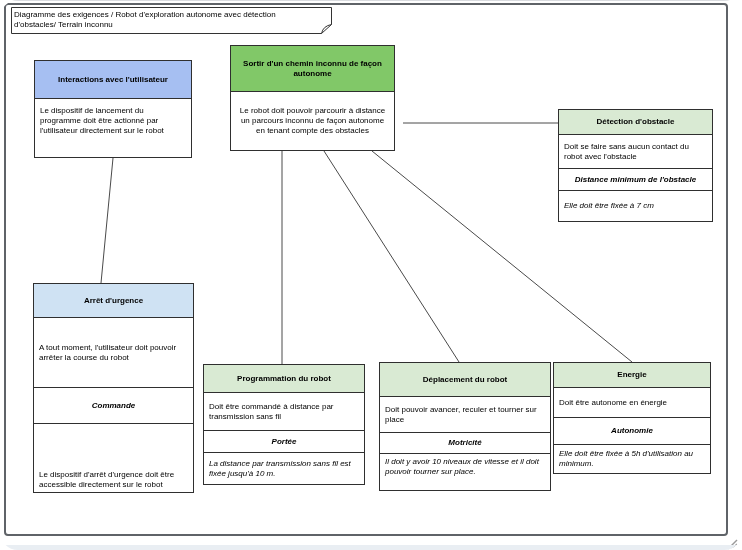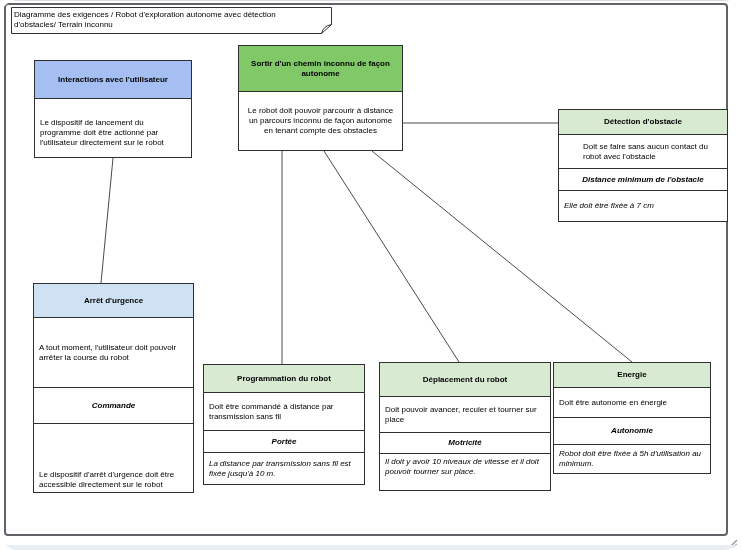--- a/index.html
+++ b/index.html
@@ -67,39 +67,39 @@
       <path d="M0.5,0.5 H320.5 V17.5 L310.5,26.5 H0.5 Z" fill="#ffffff" stroke="#333333"></path>
       <path d="M320.5,17.5 Q312,19 310.5,26.5" fill="none" stroke="#333333"></path>
     </svg>
     <div class="note-text">Diagramme des exigences / Robot d'exploration autonome avec détection d'obstacles/ Terrain inconnu</div>
   </div>
 
   <div class="box" style="left:34px;top:60px;width:158px;height:98px;">
     <div class="hdr" style="height: 38px; background: rgb(166, 191, 242);">
       <span>Interactions avec l'utilisateur</span>
     </div>
-    <div class="row fill" style="justify-content:flex-start;padding-top:19px;">
+    <div class="row fill" style="justify-content:flex-start;padding-top:7px;">
       <span>Le dispositif de lancement du programme doit être actionné par l'utilisateur directement sur le robot</span>
     </div>
   </div>
 
-  <div class="box" style="left:238px;top:45px;width:165px;height:106px;">
+  <div class="box" style="left:230px;top:45px;width:165px;height:106px;">
     <div class="hdr" style="height: 46px; background: rgb(129, 200, 104);">
       <span>Sortir d'un chemin inconnu de façon autonome</span>
     </div>
     <div class="row fill center">
       <span>Le robot doit pouvoir parcourir à distance un parcours inconnu de façon autonome en tenant compte des obstacles</span>
     </div>
   </div>
 
-  <div class="box" style="left:558px;top:109px;width:170px;height:113px;">
+  <div class="box" style="left:558px;top:109px;width:155px;height:113px;">
     <div class="hdr" style="height: 25px; background: rgb(217, 234, 211);">
       <span>Détection d'obstacle</span>
     </div>
-    <div class="row" style="height:33px;margin-left:19px;">
+    <div class="row" style="height:33px;">
       <span>Doit se faire sans aucun contact du robot avec l'obstacle</span>
     </div>
     <div class="row sep sub-label" style="height:22px;">
       <span>Distance minimum de l'obstacle</span>
     </div>
     <div class="row sep sub-value fill">
       <span>Elle doit être fixée à 7 cm</span>
     </div>
   </div>
 
@@ -152,21 +152,21 @@
     <div class="hdr" style="height: 25px; background: rgb(217, 234, 211);">
       <span>Energie</span>
     </div>
     <div class="row" style="height:29px;">
       <span>Doit être autonome en énergie</span>
     </div>
     <div class="row sep sub-label" style="height:27px;">
       <span>Autonomie</span>
     </div>
     <div class="row sep sub-value fill">
-      <span>Robot doit être fixée à 5h d'utilisation au minimum.</span>
+      <span>Elle doit être fixée à 5h d'utilisation au minimum.</span>
     </div>
   </div>
 
   <svg id="resize-grip" viewBox="0 0 14 11">
     <line x1="4" y1="10" x2="13" y2="1"></line>
     <line x1="8" y1="10" x2="13" y2="5"></line>
     <line x1="12" y1="10" x2="13" y2="9"></line>
   </svg>
 
   <div id="bottom-strip"></div>

